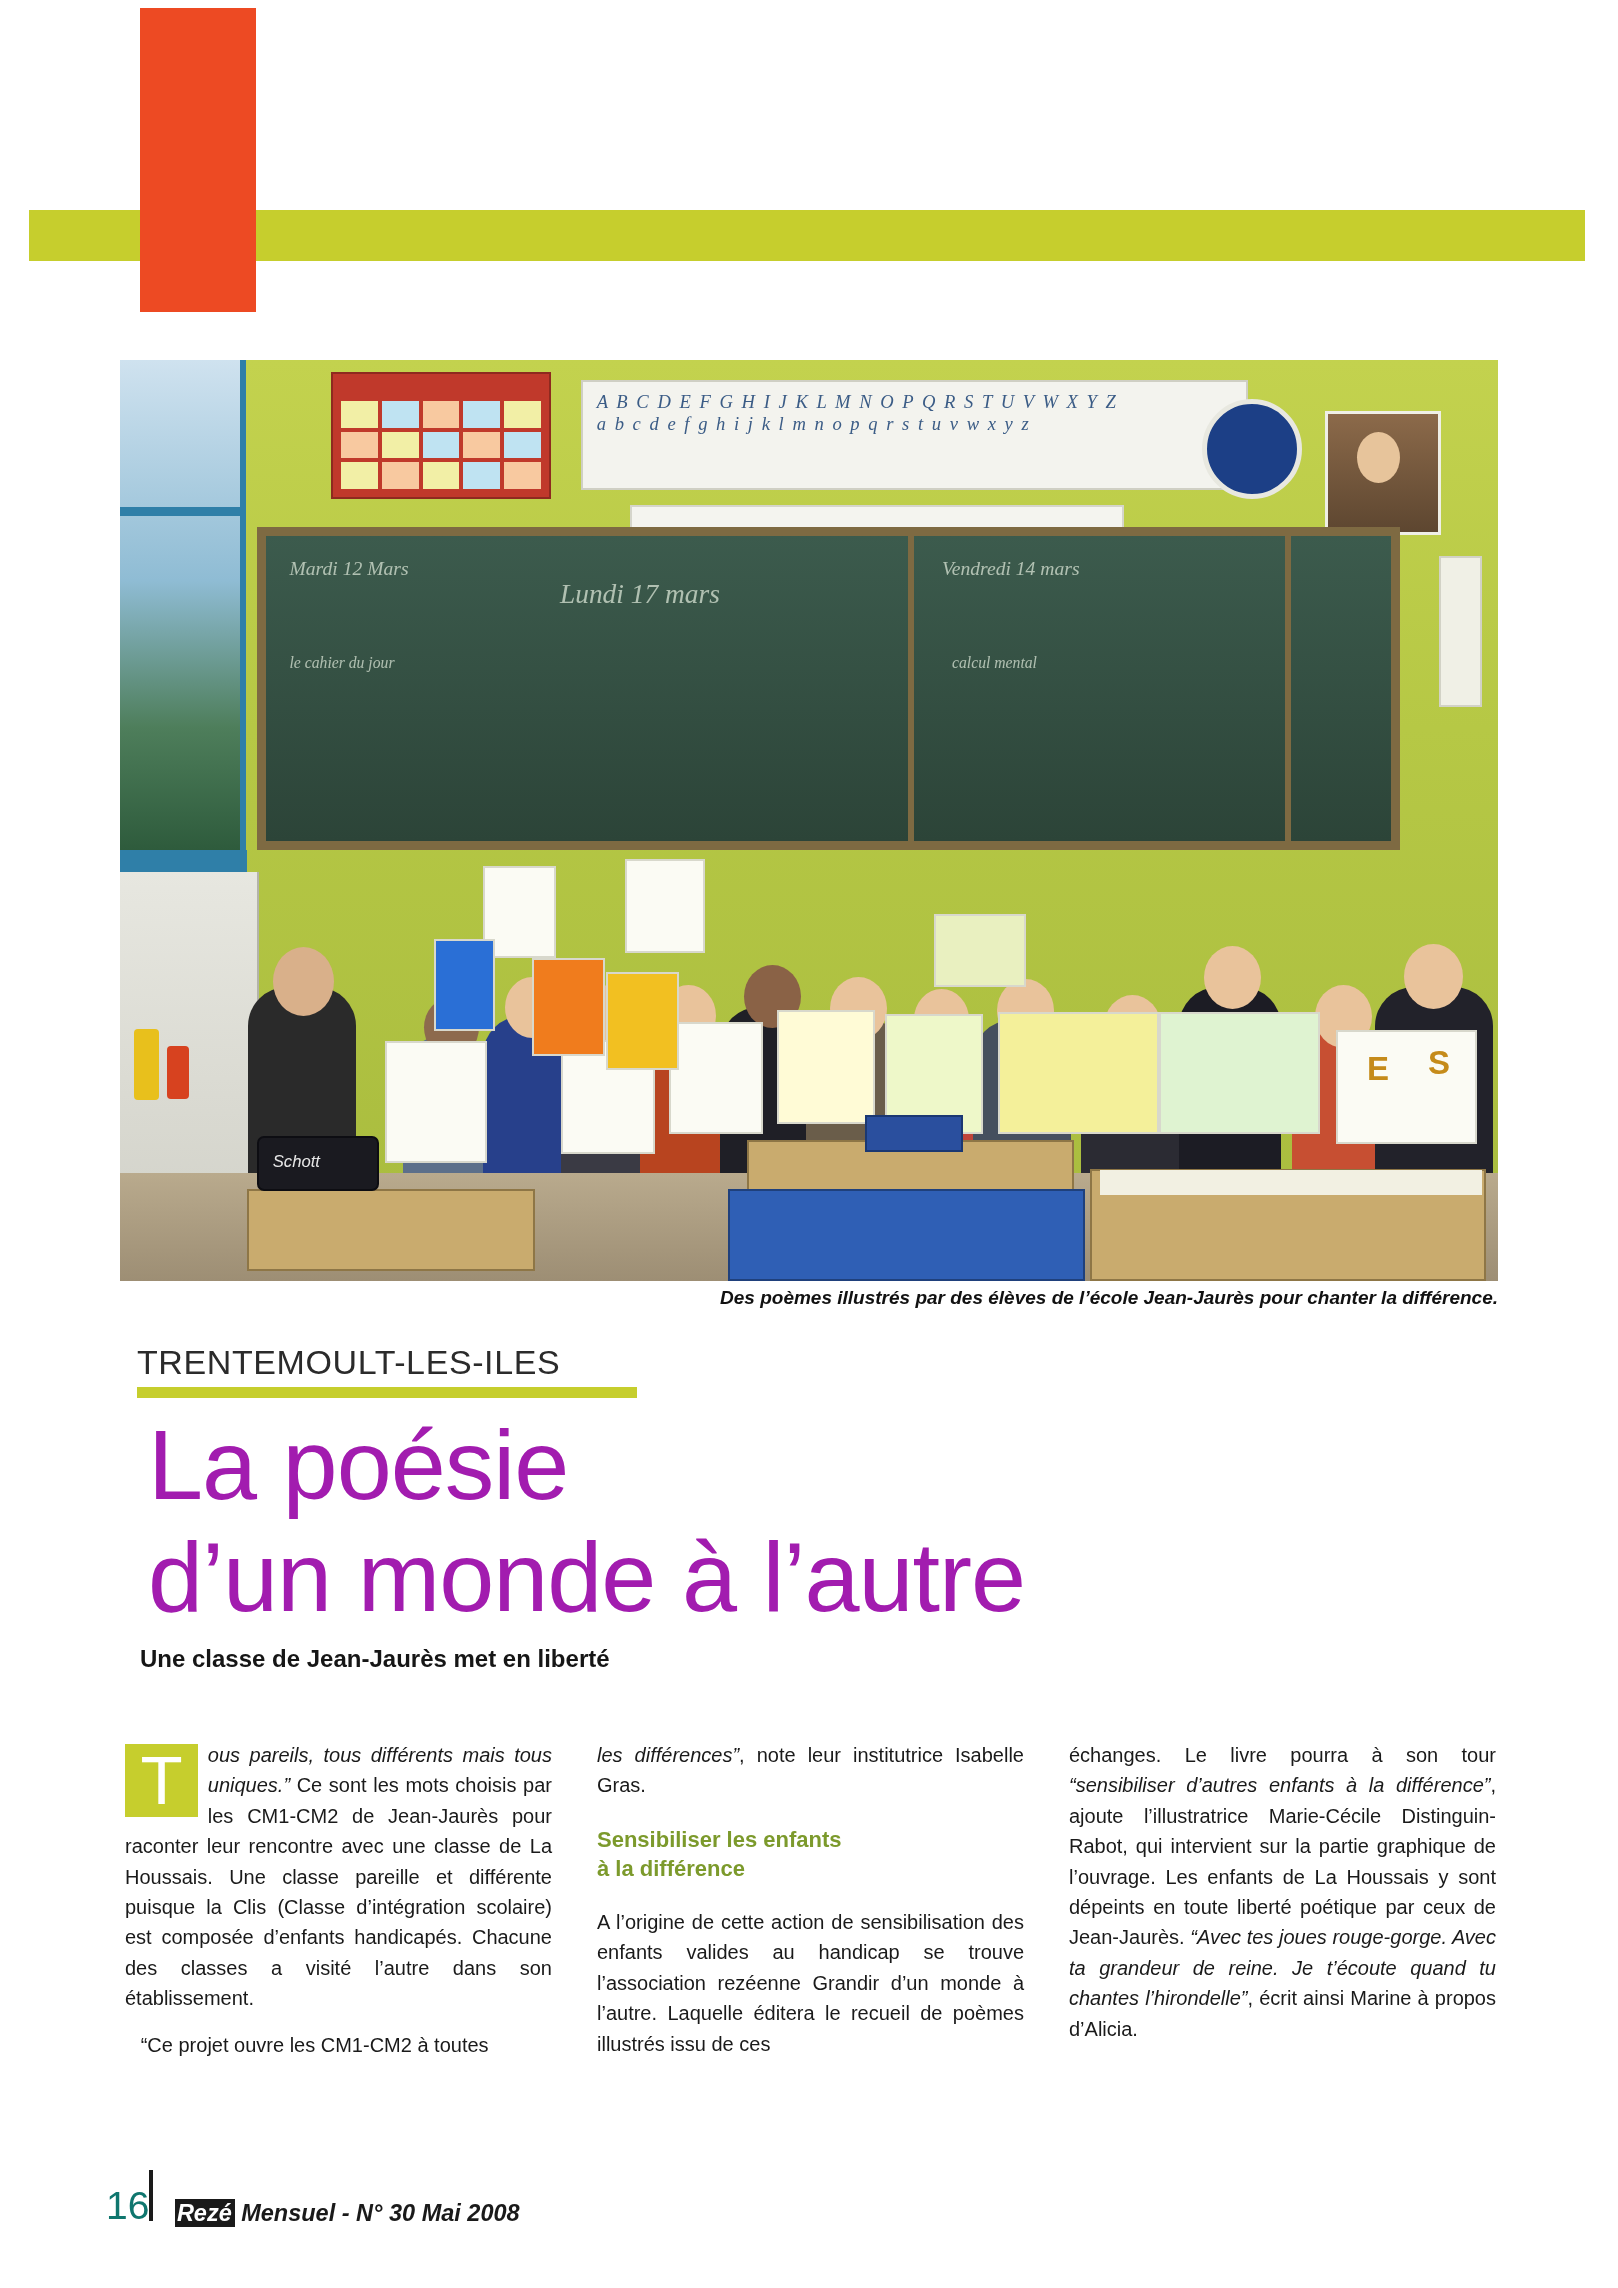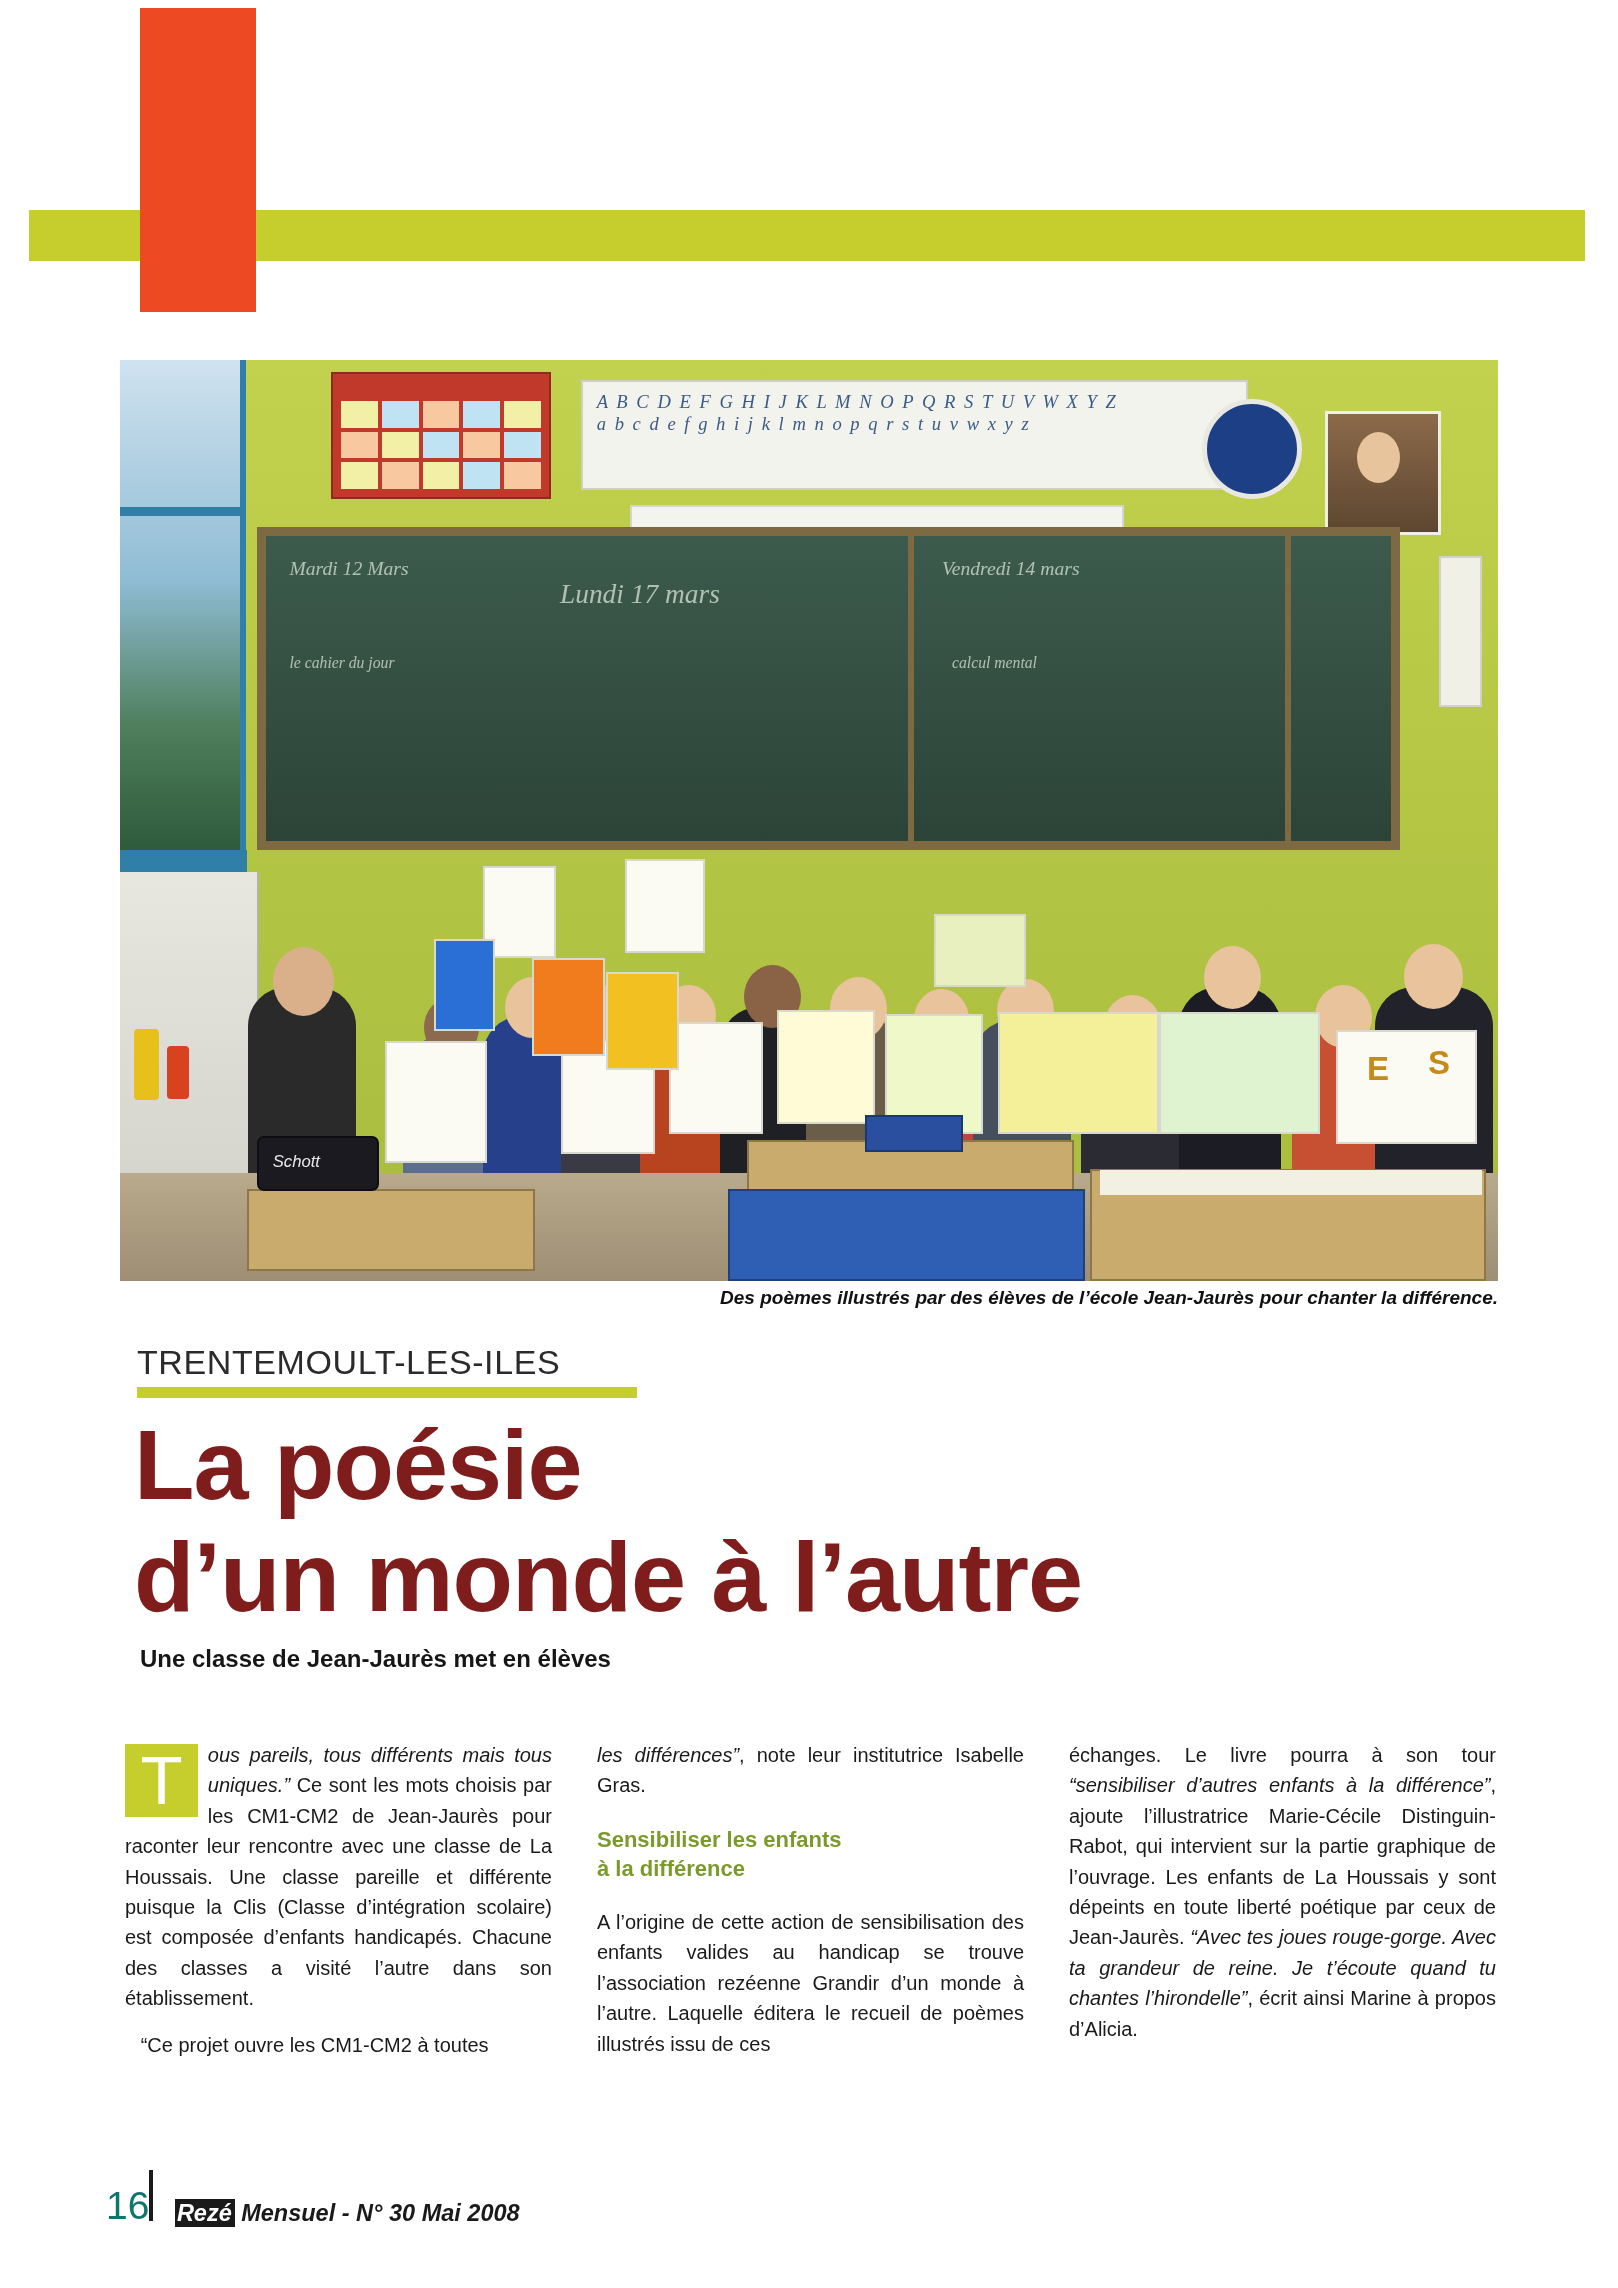--- a/index.html
+++ b/index.html
@@ -209,27 +209,27 @@
   .kicker-rule {
     position: absolute;
     left: 137px;
     top: 1387px;
     width: 500px;
     height: 10.8px;
     background: #c6ce2d;
   }
   .headline {
     position: absolute;
-    left: 134px;
+    left: 148px;
     top: 1409px;
     width: 1274px;
     font-size: 99px;
     line-height: 1.13;
-    font-weight: 700;
-    color: #7f1d1d;
+    font-weight: 400;
+    color: #a21caf;
     letter-spacing: -1px;
   }
   .standfirst {
     position: absolute;
     left: 140px;
     top: 1642px;
     width: 1078px;
     font-size: 24px;
     line-height: 1.42;
     font-weight: bold;
@@ -458,21 +458,21 @@
 
 <div class="caption">Des poèmes illustrés par des élèves de l’école Jean-Jaurès pour chanter la différence.</div>
 
 <div class="kicker">TRENTEMOULT-LES-ILES</div>
 <div class="kicker-rule"></div>
 <div class="headline">
   <div>La poésie</div>
   <div>d’un monde à l’autre</div>
 </div>
 <div class="standfirst">
-  <div>Une classe de Jean-Jaurès met en élèves</div>
+  <div>Une classe de Jean-Jaurès met en liberté</div>
 </div>
 
 <div class="dropcap-quote">“</div>
 <div class="cols">
 
   <div class="col">
     <p><span class="dropcap">T</span><em>ous pareils, tous différents mais tous uniques.”</em><span> Ce sont les mots choisis par les CM1-CM2 de Jean-Jaurès pour raconter leur rencontre avec une classe de La Houssais. Une classe pareille et différente puisque la Clis (Classe d’inté­gration scolaire) est composée d’enfants handicapés. Chacune des classes a visité l’autre dans son établissement.</span></p>
     <p class="indent"><span>“Ce projet ouvre les CM1-CM2 à toutes</span></p>
   </div>
 

